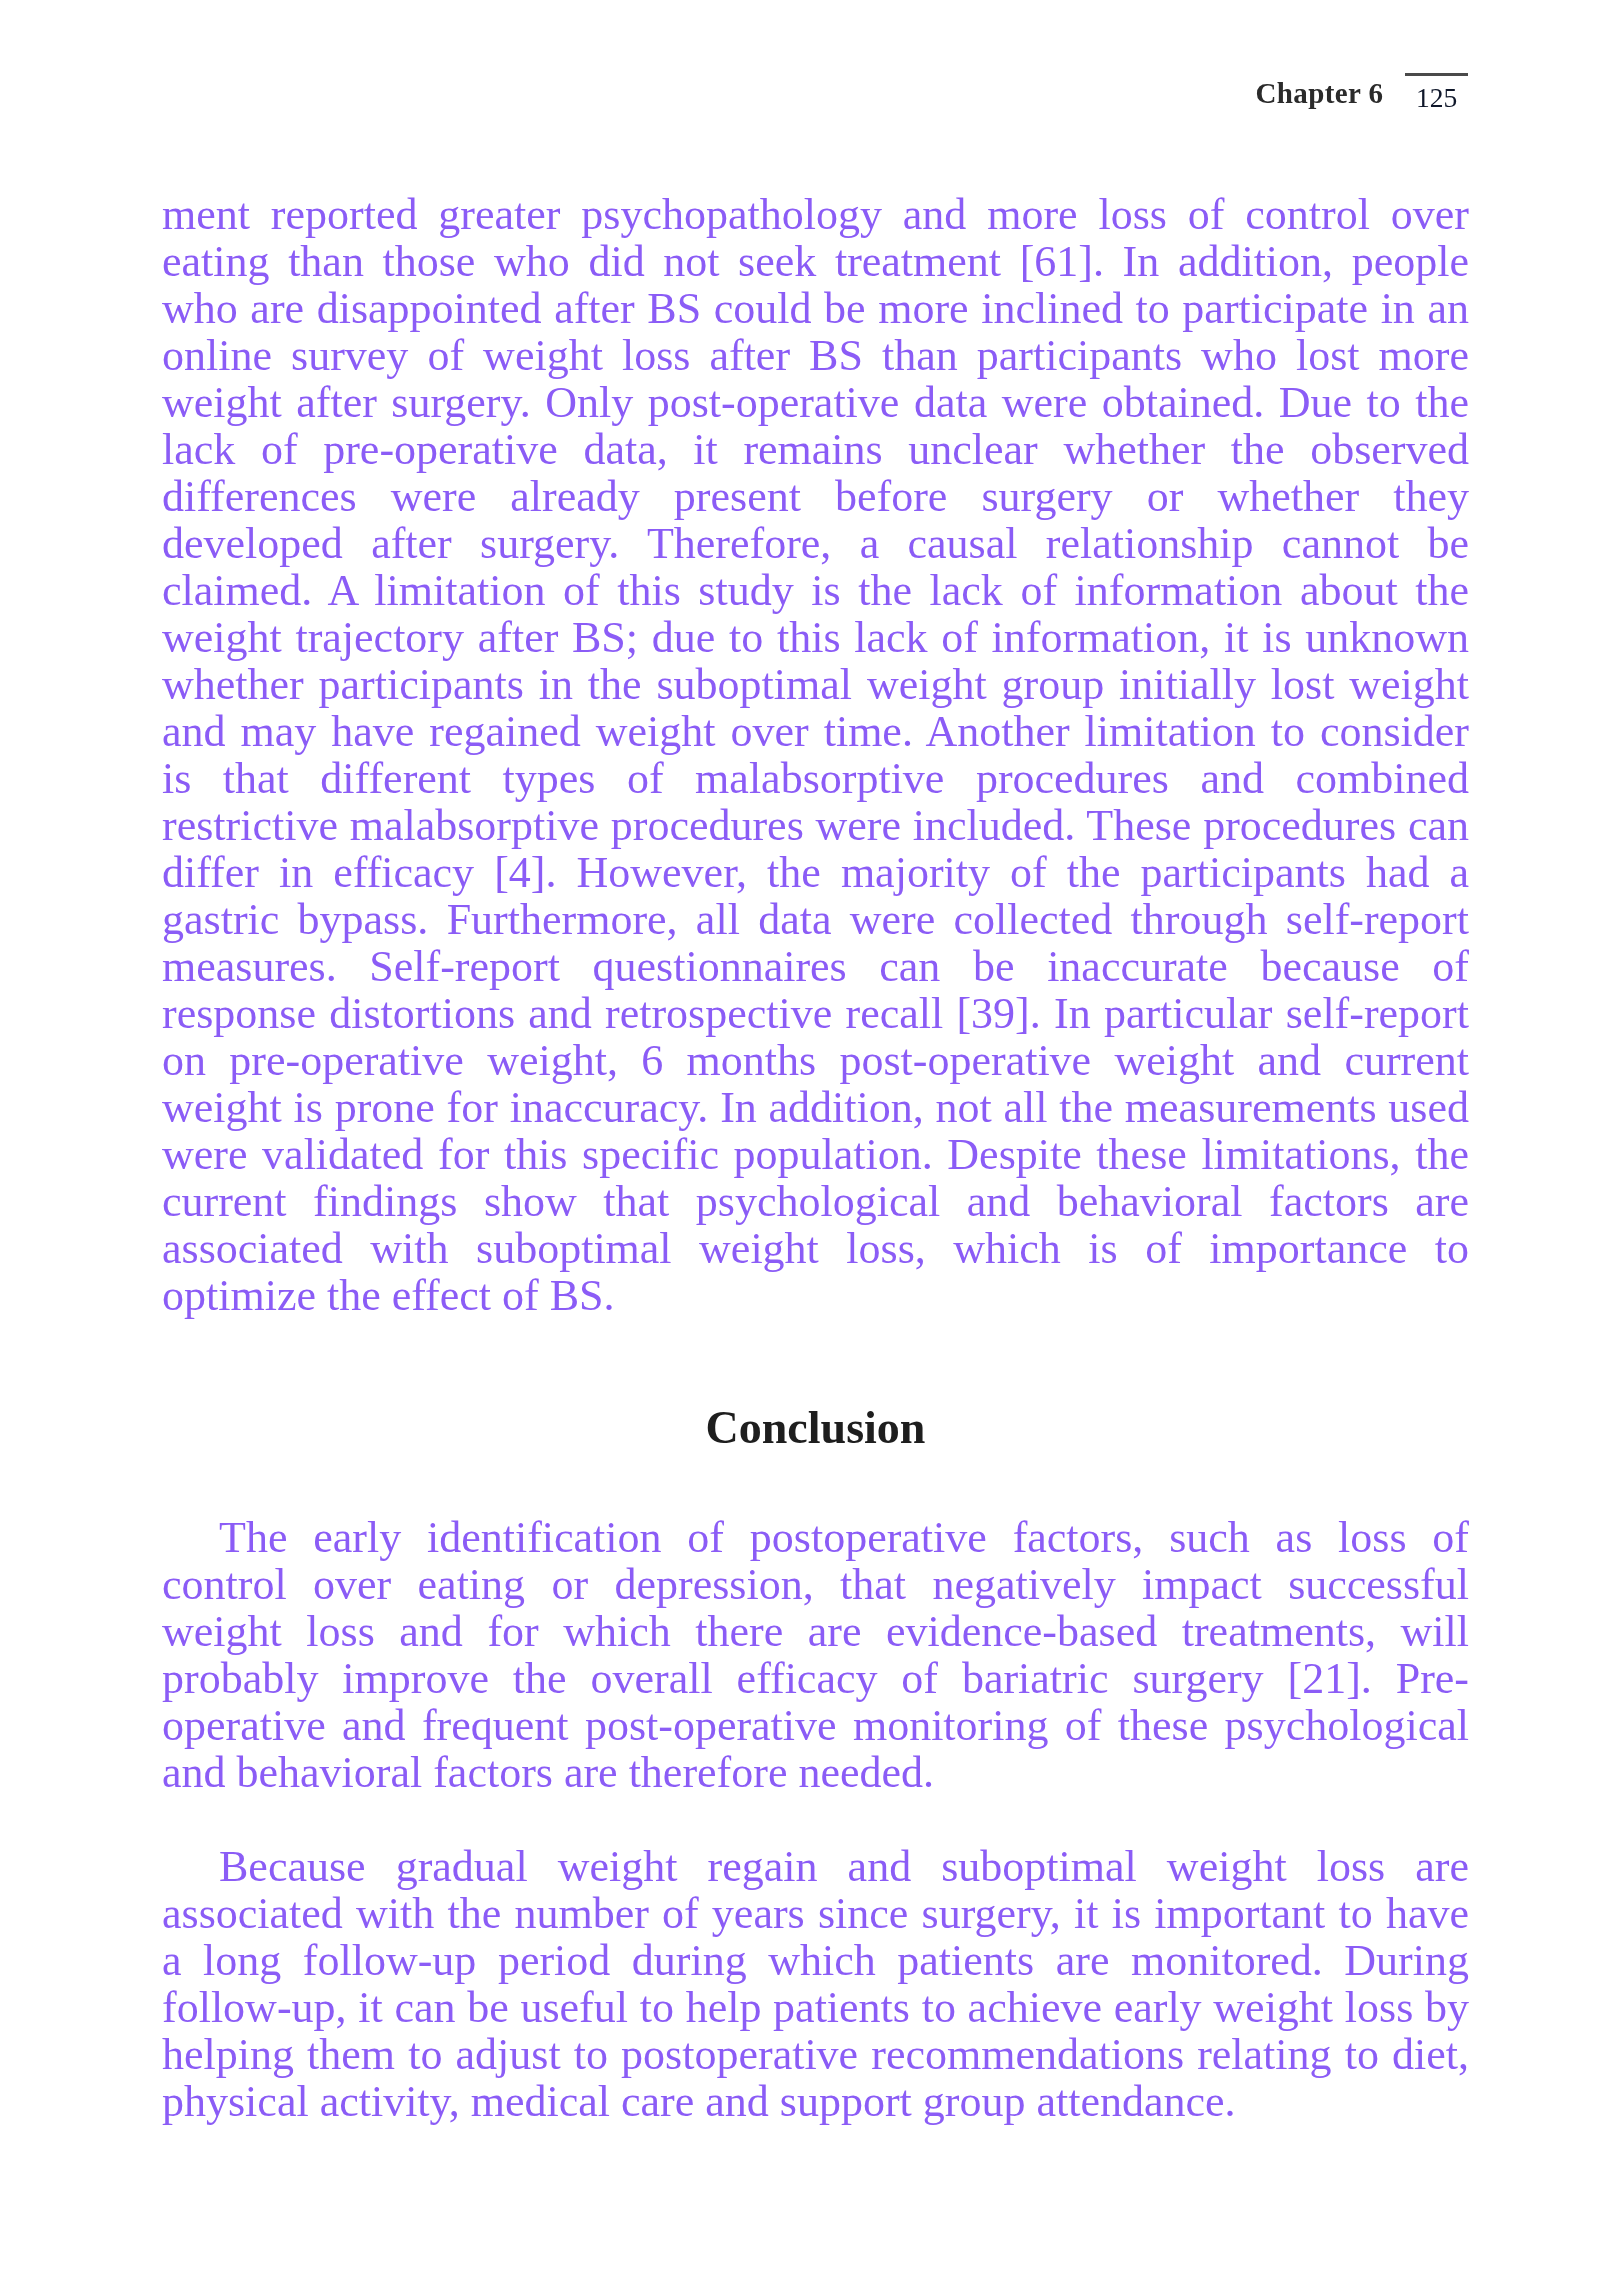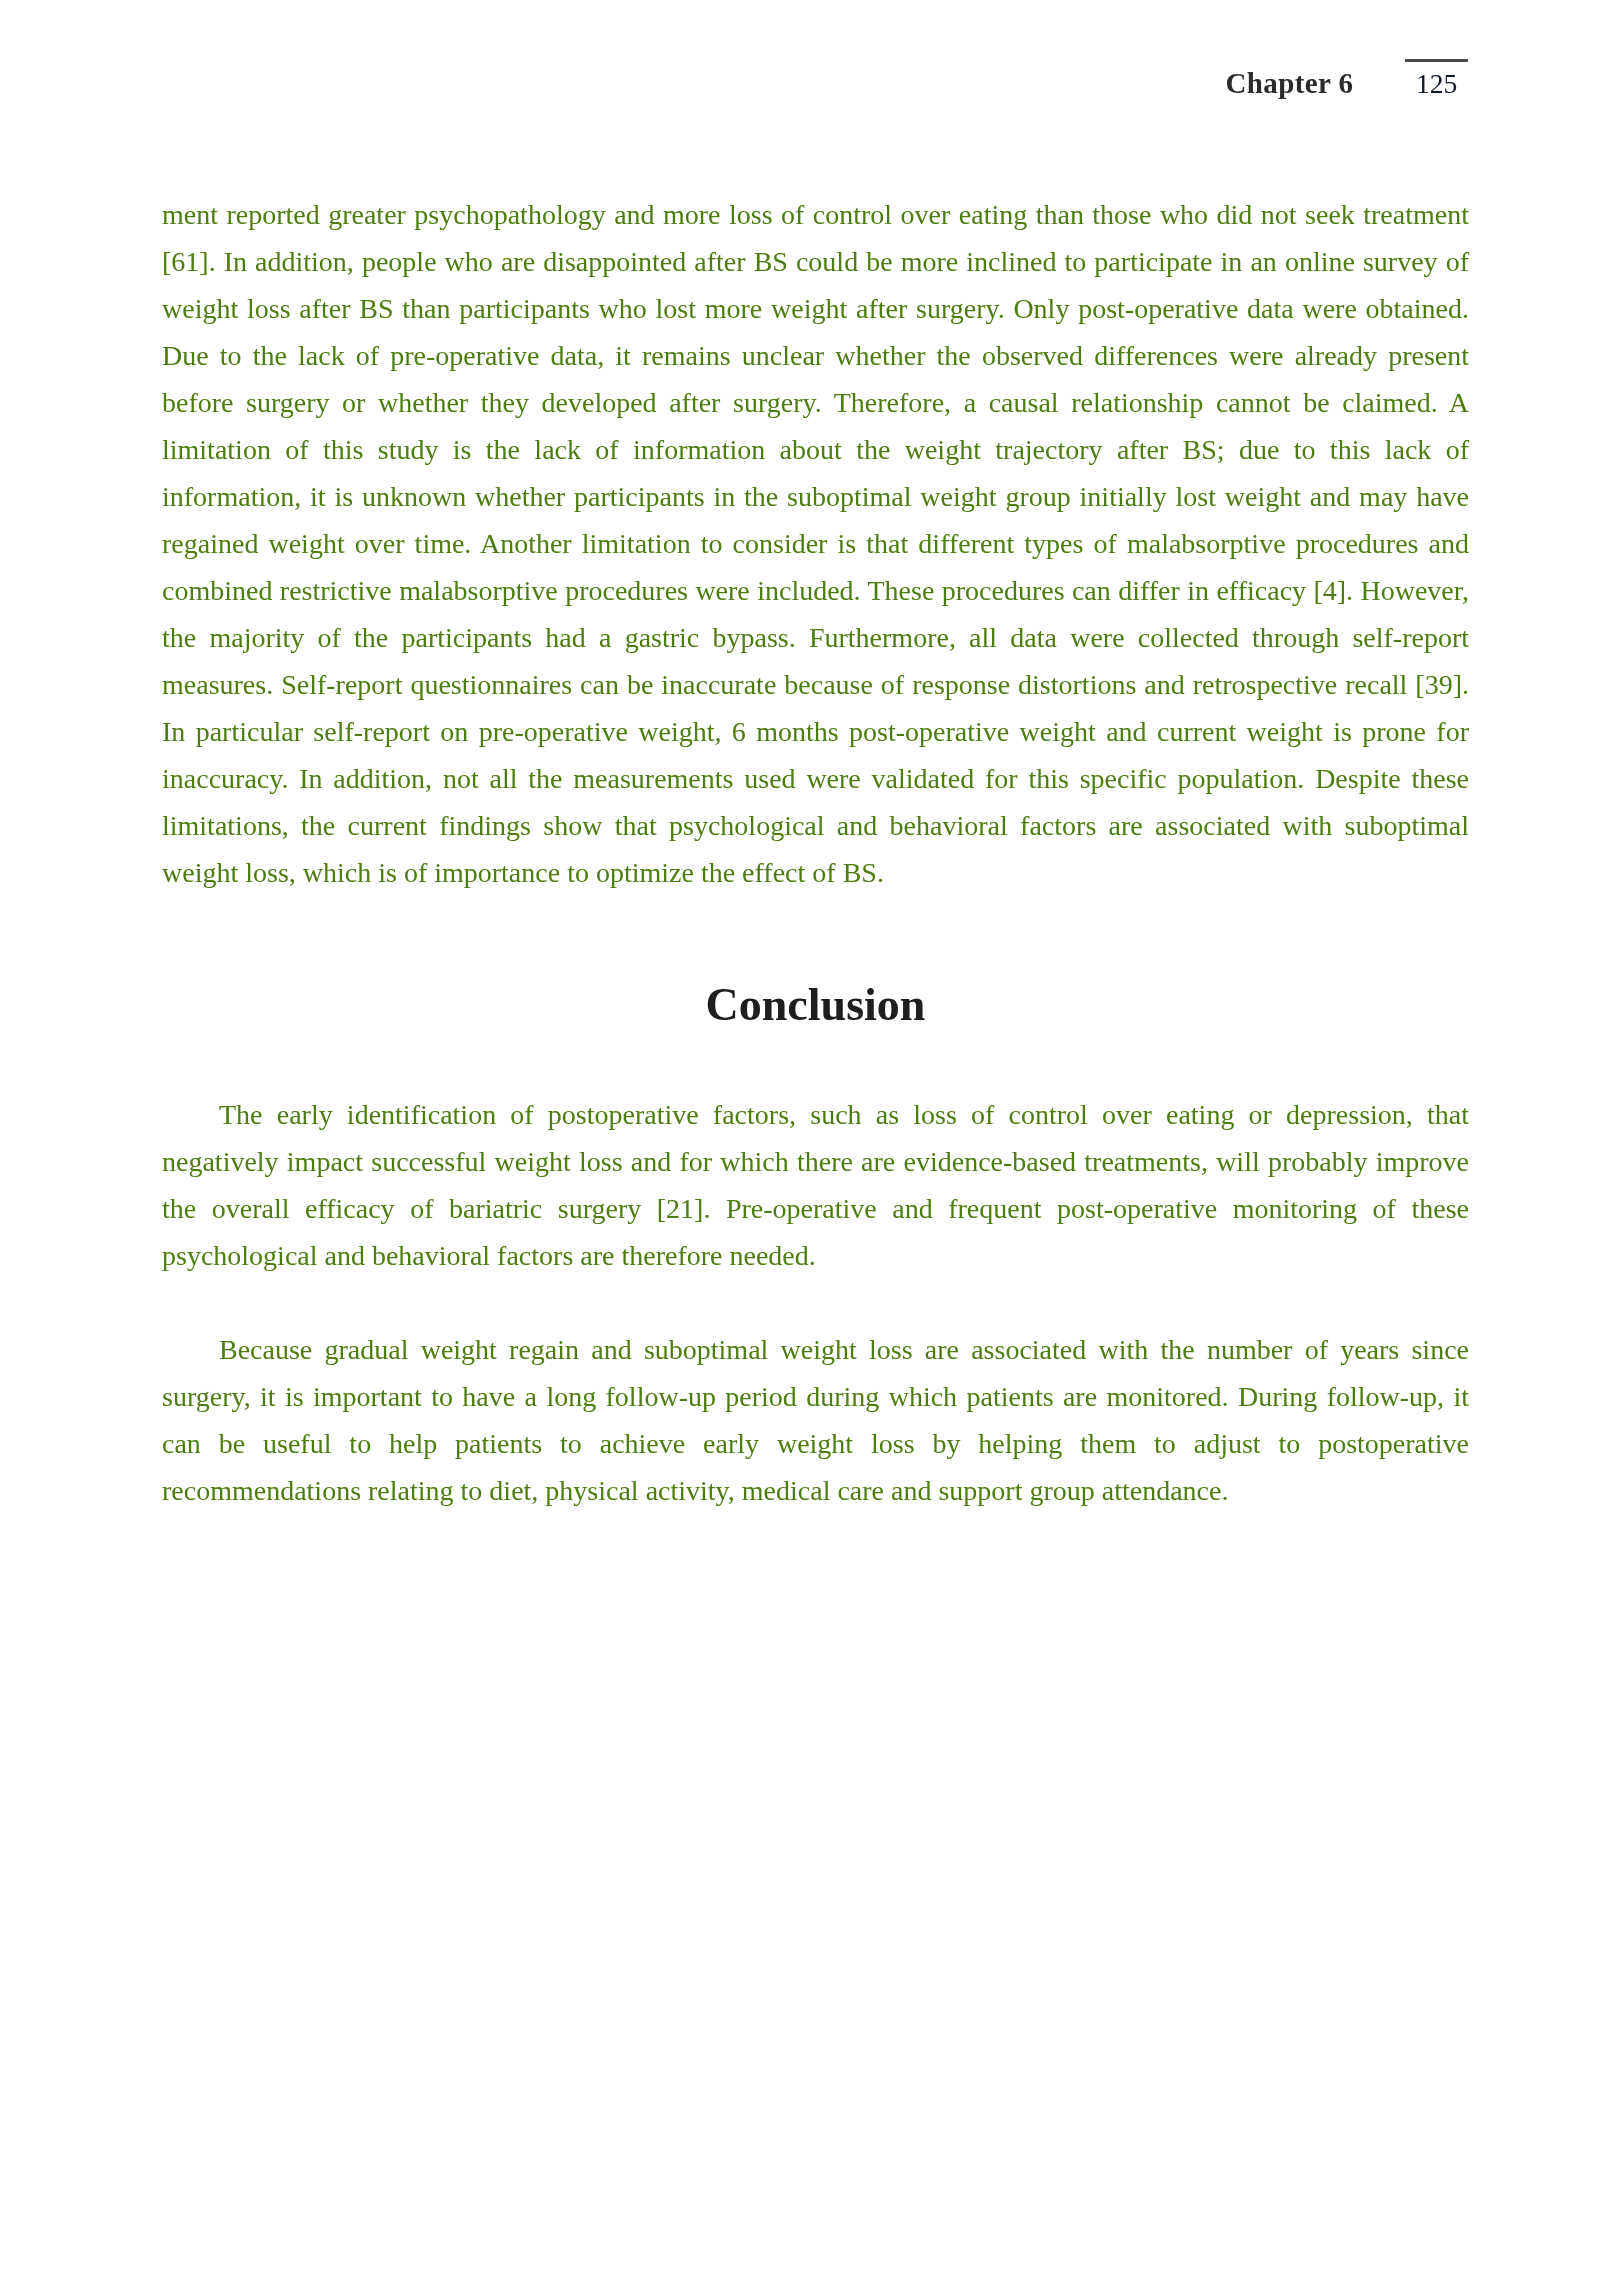--- a/index.html
+++ b/index.html
@@ -12,25 +12,25 @@
     width: 1618px;
     height: 2295px;
     background: #ffffff;
     font-family: "Liberation Serif", "DejaVu Serif", serif;
     color: #232323;
     box-sizing: border-box;
     overflow: hidden;
   }
   .running-header {
     position: absolute;
-    top: 59px;
+    top: 73px;
     right: 150px;
     display: flex;
-    align-items: flex-end;
-    gap: 52px;
+    align-items: center;
+    gap: 22px;
   }
   .chapter-label {
     font-weight: 700;
     font-size: 29px;
     color: #2b2b2b;
     letter-spacing: 0.4px;
   }
   .page-number {
     font-weight: 400;
     font-size: 27.5px;
@@ -38,25 +38,25 @@
     border-top: 3.1px solid #4a4a4a;
     padding: 6.1px 10.7px 0 10.7px;
   }
   .content {
     position: absolute;
     left: 162px;
     top: 191px;
     width: 1307px;
   }
   .body-text {
-    font-size: 28px;
+    font-size: 44px;
     line-height: 47px;
     text-align: justify;
     margin: 0;
-    color: #4d7c0f;
+    color: #8b5cf6;
   }
   .body-text.indented {
     text-indent: 57px;
   }
   .para-gap {
     margin-bottom: 47px;
   }
   .section-heading {
     font-size: 46px;
     font-weight: 700;

